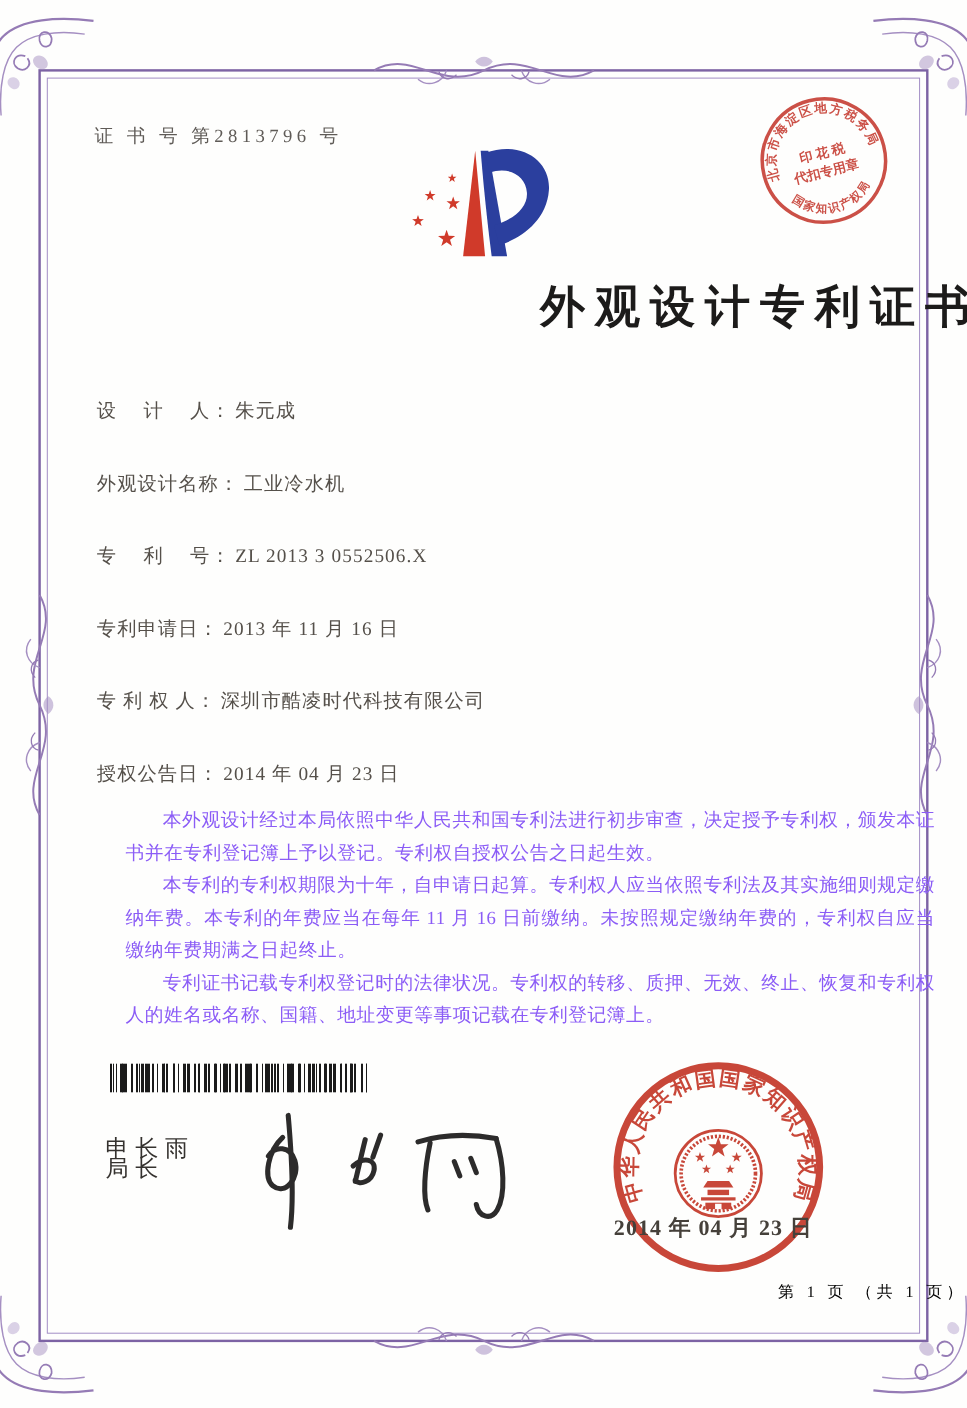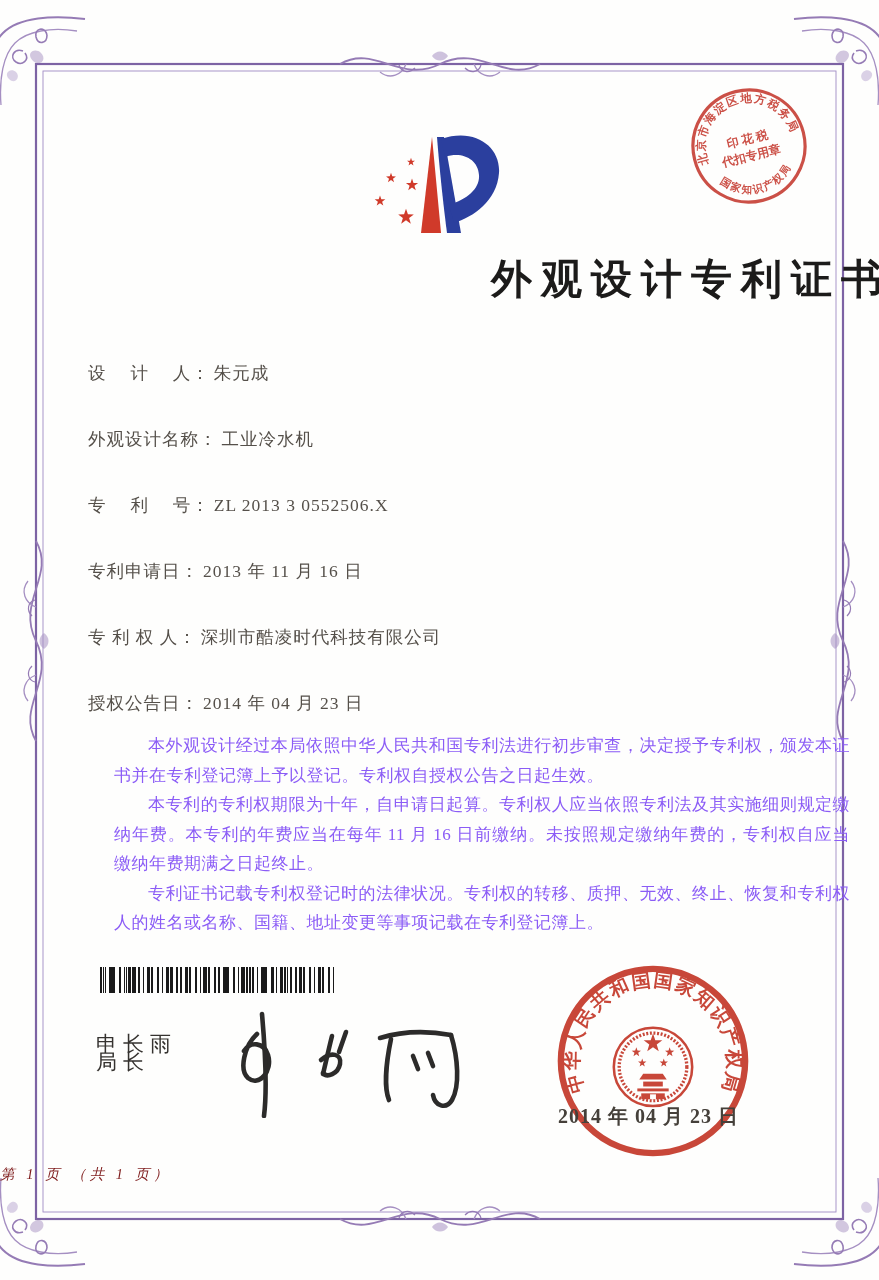--- a/index.html
+++ b/index.html
@@ -35,22 +35,22 @@
   }
   .signer-title{position:absolute;left:96px;top:1032px;font-size:21px;letter-spacing:6px;color:#35322f;margin-top:16px;}
   .signer-name{position:absolute;left:96px;top:1030px;font-size:21px;letter-spacing:6px;color:#35322f;}
   .signature{position:absolute;left:215px;top:1008px;}
   .seal{position:absolute;left:555px;top:963px;width:196px;height:196px;opacity:.93;}
   .seal-date{
     position:absolute;left:558px;top:1103px;width:215px;font-size:20px;color:#45403a;
     letter-spacing:1px;white-space:nowrap;font-weight:600;
   }
   .footer{
-    position:absolute;left:0;top:1165px;width:100%;text-align:left;
-    font-size:14.5px;letter-spacing:4px;color:#7f1d1d;font-style:italic;
+    position:absolute;left:0;top:1165px;width:100%;text-align:right;
+    font-size:14.5px;letter-spacing:4px;color:#000000;
   }
 </style>
 </head>
 <body>
 
 <div class="page">
 
   <svg class="frame" width="879" height="1280" viewBox="0 0 879 1280">
     <defs>
       <g id="corner">
@@ -78,20 +78,21 @@
     <use href="#corner" transform="translate(36,64) translate(-55,-55)"></use>
     <use href="#corner" transform="translate(843,64) scale(-1,1) translate(-55,-55)"></use>
     <use href="#corner" transform="translate(36,1219) scale(1,-1) translate(-55,-55)"></use>
     <use href="#corner" transform="translate(843,1219) scale(-1,-1) translate(-55,-55)"></use>
     <use href="#edgeflo" transform="translate(440,64) translate(-120,-22)"></use>
     <use href="#edgeflo" transform="translate(440,1219) scale(1,-1) translate(-120,-22)"></use>
     <use href="#edgeflo" transform="translate(36,641) rotate(90) translate(-120,-22)"></use>
     <use href="#edgeflo" transform="translate(843,641) rotate(-90) translate(-120,-22)"></use>
   </svg>
 
+  <div class="certno">证 书 号 第2813796 号</div>
 
   <div class="stamp">
     <svg width="120" height="120" viewBox="0 0 120 120">
       <circle cx="60" cy="60" r="56" fill="none" stroke="#c5392e" stroke-width="3.2"></circle>
       <path id="taxTop" d="M17.5,71.4 A44,44 0 1 1 102.5,71.4" fill="none"></path>
       <path id="taxBot" d="M21.5,87 A47,47 0 0 0 98.5,87" fill="none"></path>
       <text font-size="11.5" fill="#c5392e" letter-spacing="1.6" font-weight="bold">
         <textPath href="#taxTop" startOffset="4">北京市海淀区地方税务局</textPath>
       </text>
       <text font-size="10.5" fill="#c5392e" letter-spacing="1.5" font-weight="bold">

